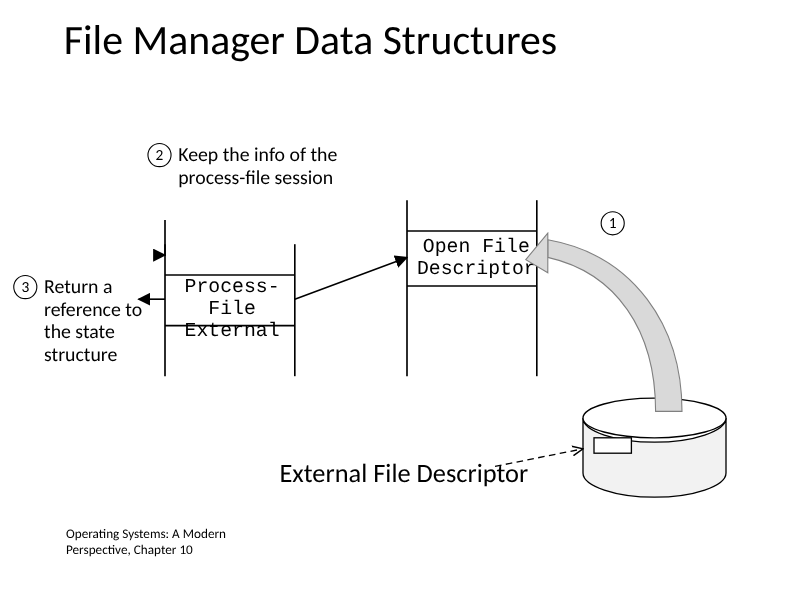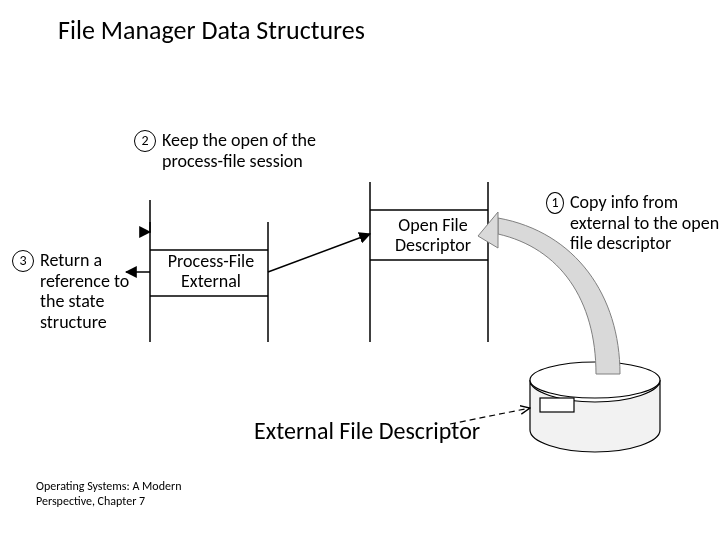--- a/index.html
+++ b/index.html
@@ -14,26 +14,26 @@
   }
   .stage {
     position: relative;
     width: 720px;
     height: 540px;
   }
   .title {
     position: absolute;
     top: 14px;
     left: 58px;
-    font-size: 26px;
+    font-size: 38px;
     font-weight: 400;
   }
   .footnote {
     position: absolute;
-    left: 36px;
+    left: 60px;
     bottom: 32px;
     font-size: 12px;
     line-height: 1.2;
     max-width: 180px;
     margin-top: 44px;
   }
   .numcircle {
     display: inline-block;
     width: 20px;
     height: 20px;
@@ -58,20 +58,21 @@
   .ann3 { left: 12px;  top: 250px; }
   .ann3 .text { max-width: 110px; }
   .ann1 { left: 546px; top: 192px; }
   .ann1 .text { max-width: 150px; }
   
   .boxlabel {
     position: absolute;
     font-size: 18px;
     text-align: center;
     line-height: 1.1;
+    font-family: Liberation Mono, monospace;
   }
   .pf-label { left: 156px; top: 252px; width: 110px; }
   .ofd-label { left: 378px; top: 216px; width: 110px; }
   .efd-label {
     position: absolute;
     left: 254px;
     top: 416px;
     font-size: 24px;
   }
   svg.diagram {
@@ -85,40 +86,39 @@
 </style>
 </head>
 <body>
 
 <div class="stage">
 
   <div class="title">File Manager Data Structures</div>
 
   <div class="ann ann2">
     <span class="numcircle">2</span>
-    <span class="text">Keep the open of the process-file session</span>
+    <span class="text">Keep the info of the process-file session</span>
   </div>
 
   <div class="ann ann3">
     <span class="numcircle">3</span>
     <span class="text">Return a reference to the state structure</span>
   </div>
 
   <div class="ann ann1">
     <span class="numcircle">1</span>
-    <span class="text">Copy info from external to the open file descriptor</span>
   </div>
 
   <div class="boxlabel pf-label">Process-File External</div>
   <div class="boxlabel ofd-label">Open File Descriptor</div>
   <div class="efd-label">External File Descriptor</div>
 
   <div class="footnote">
     <span>Operating Systems: A Modern</span><br>
-    <span>Perspective, Chapter 7</span>
+    <span>Perspective, Chapter 10</span>
   </div>
 
   <svg class="diagram" viewBox="0 0 720 540">
     <defs>
       <marker id="arr" viewBox="0 0 10 10" refX="9" refY="5" markerWidth="8" markerHeight="8" orient="auto">
         <path d="M0,0 L10,5 L0,10 Z" class="arrowhead"></path>
       </marker>
       <marker id="arr-open" viewBox="0 0 10 10" refX="9" refY="5" markerWidth="9" markerHeight="9" orient="auto">
         <path d="M0,1 L9,5 L0,9" fill="none" stroke="#000" stroke-width="1.2"></path>
       </marker>

